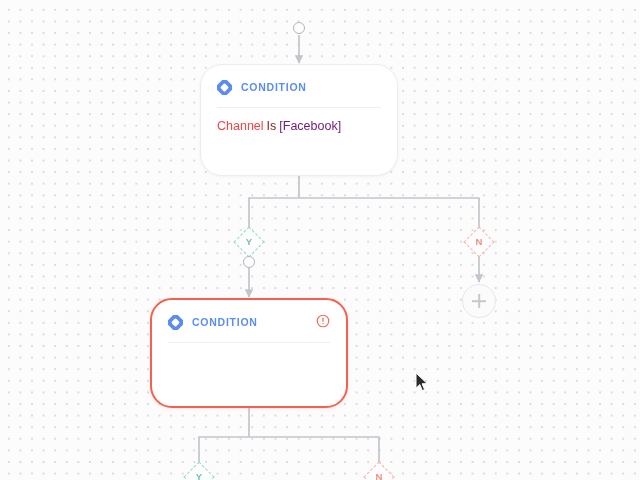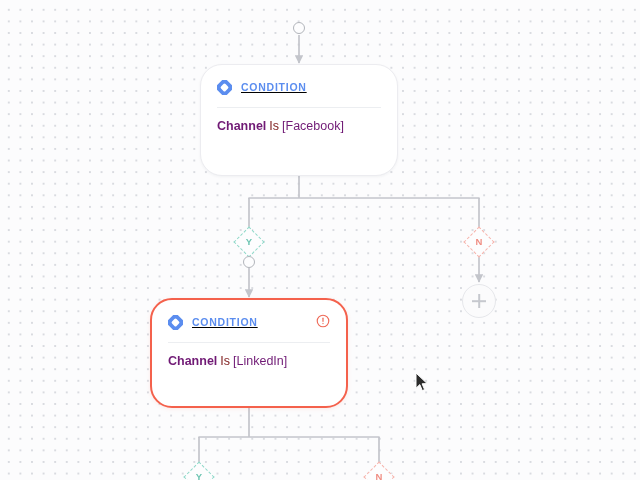--- a/index.html
+++ b/index.html
@@ -46,21 +46,20 @@
   .card.error {
     border: 2px solid #f4614c;
     box-shadow: 0 1px 4px rgba(244,97,76,0.12);
   }
 
   .card-head {
     display: flex;
     align-items: center;
     position: relative;
     height: 16px;
-    text-decoration: underline;
   }
   .cond-icon {
     width: 15px;
     height: 15px;
     flex: 0 0 15px;
     margin-right: 9px;
     display: block;
   }
   .cond-label {
     font-size: 10.5px;
@@ -92,21 +91,21 @@
     height: 1px;
     background: #eceef1;
   }
 
   .card-body {
     margin-top: 11px;
     font-size: 12.5px;
     line-height: 1.2;
     white-space: nowrap;
   }
-  .f-key { font-weight: 700; color: #701a75; }
+  .f-key { font-weight: 400; color: #ef4444; }
   .f-op  { color: #7f1d1d; margin-left: 3px; }
   .f-val { color: #701a75; margin-left: 3px; }
 
   
   .diamond {
     position: absolute;
     width: 22px;
     height: 22px;
     box-sizing: border-box;
     transform: rotate(45deg);
@@ -242,23 +241,20 @@
         <rect x="4.6" y="4.6" width="6.8" height="6.8" rx="1.6" transform="rotate(45 8 8)" fill="#ffffff"></rect>
       </svg>
       <span class="cond-label">CONDITION</span>
       <svg class="warn-icon" viewBox="0 0 16 16">
         <circle cx="8" cy="8" r="6.6" fill="none" stroke="#ef6a58" stroke-width="1.3"></circle>
         <rect x="7.3" y="4.1" width="1.4" height="5" rx="0.7" fill="#ef6a58"></rect>
         <rect x="7.3" y="10.1" width="1.4" height="1.5" rx="0.7" fill="#ef6a58"></rect>
       </svg>
     </div>
     <div class="divider"></div>
-    <div class="card-body">
-      <span class="f-key">Channel</span><span class="f-op">Is</span><span class="f-val">[LinkedIn]</span>
-    </div>
   </div>
 
   <div style="position:absolute; left:188px; top:466px; width:22px; height:22px;">
     <div class="diamond yes"></div>
     <div class="diamond-label yes">Y</div>
   </div>
 
   <div style="position:absolute; left:368px; top:466px; width:22px; height:22px;">
     <div class="diamond no"></div>
     <div class="diamond-label no">N</div>

